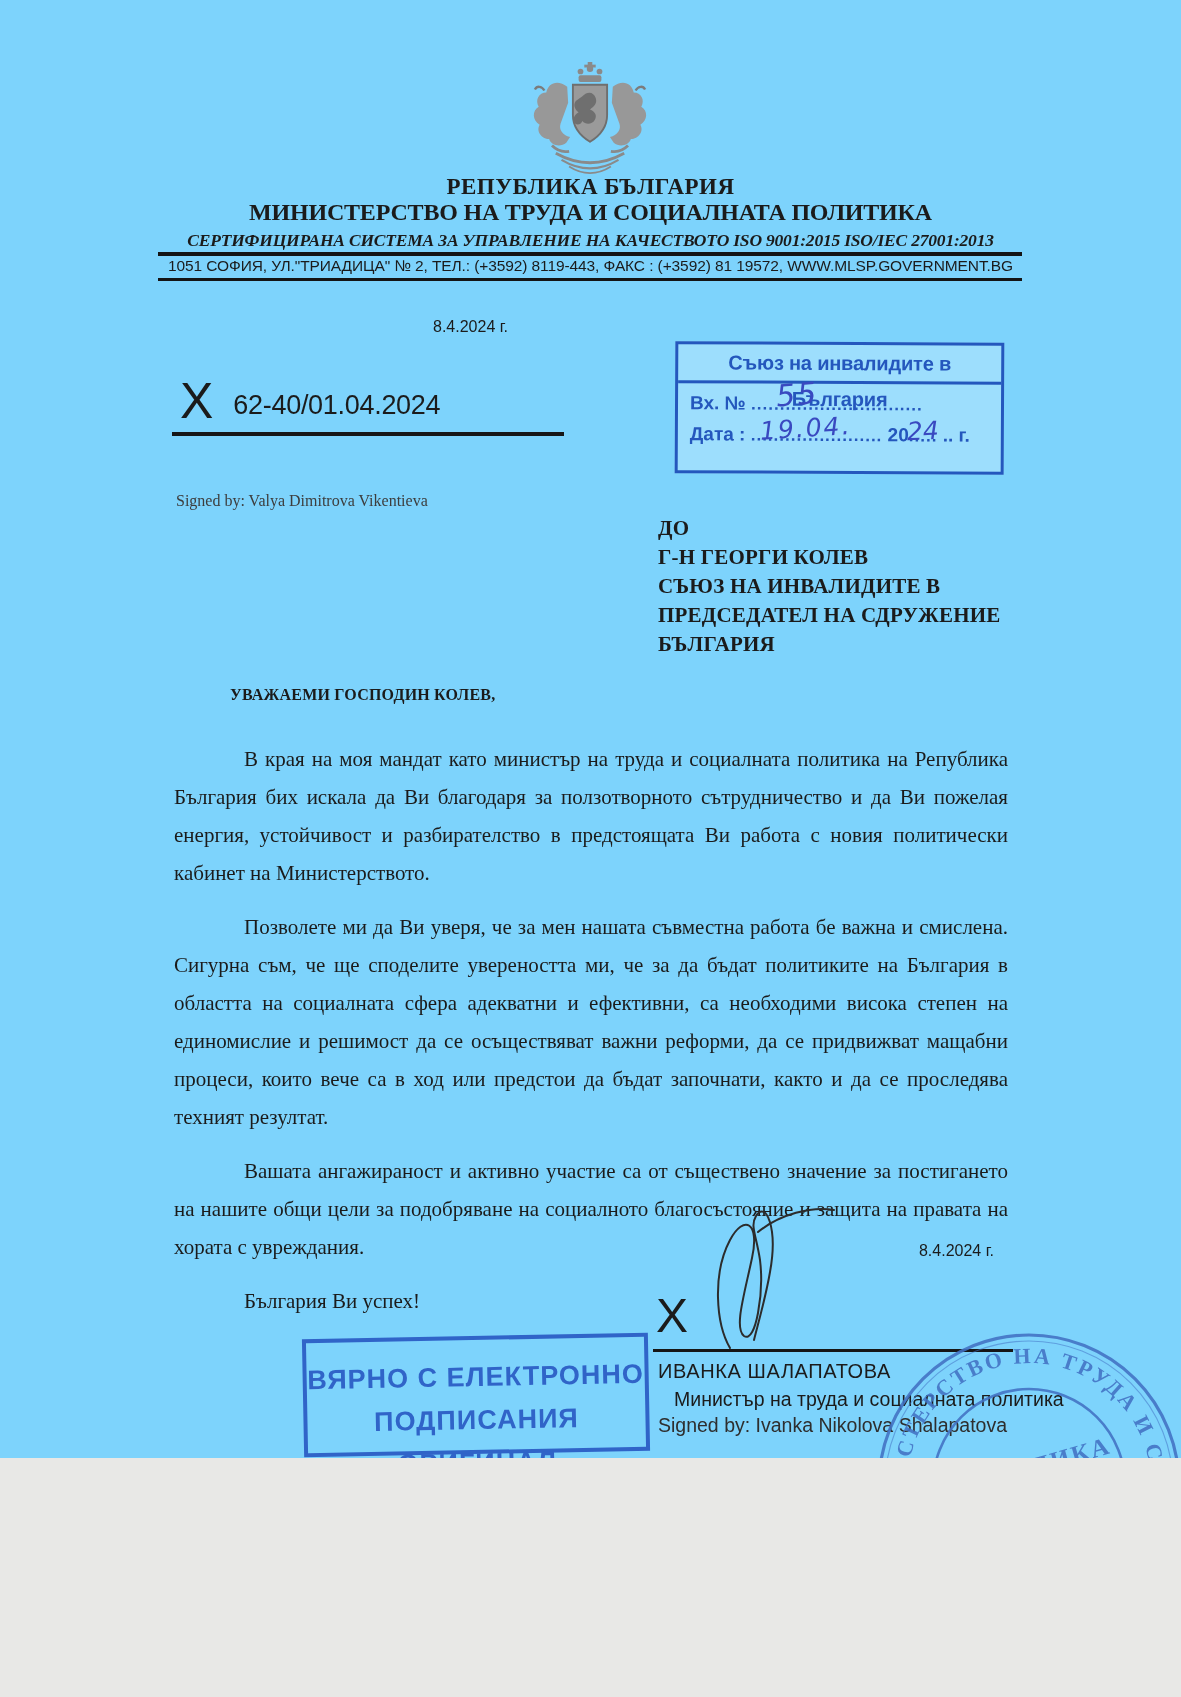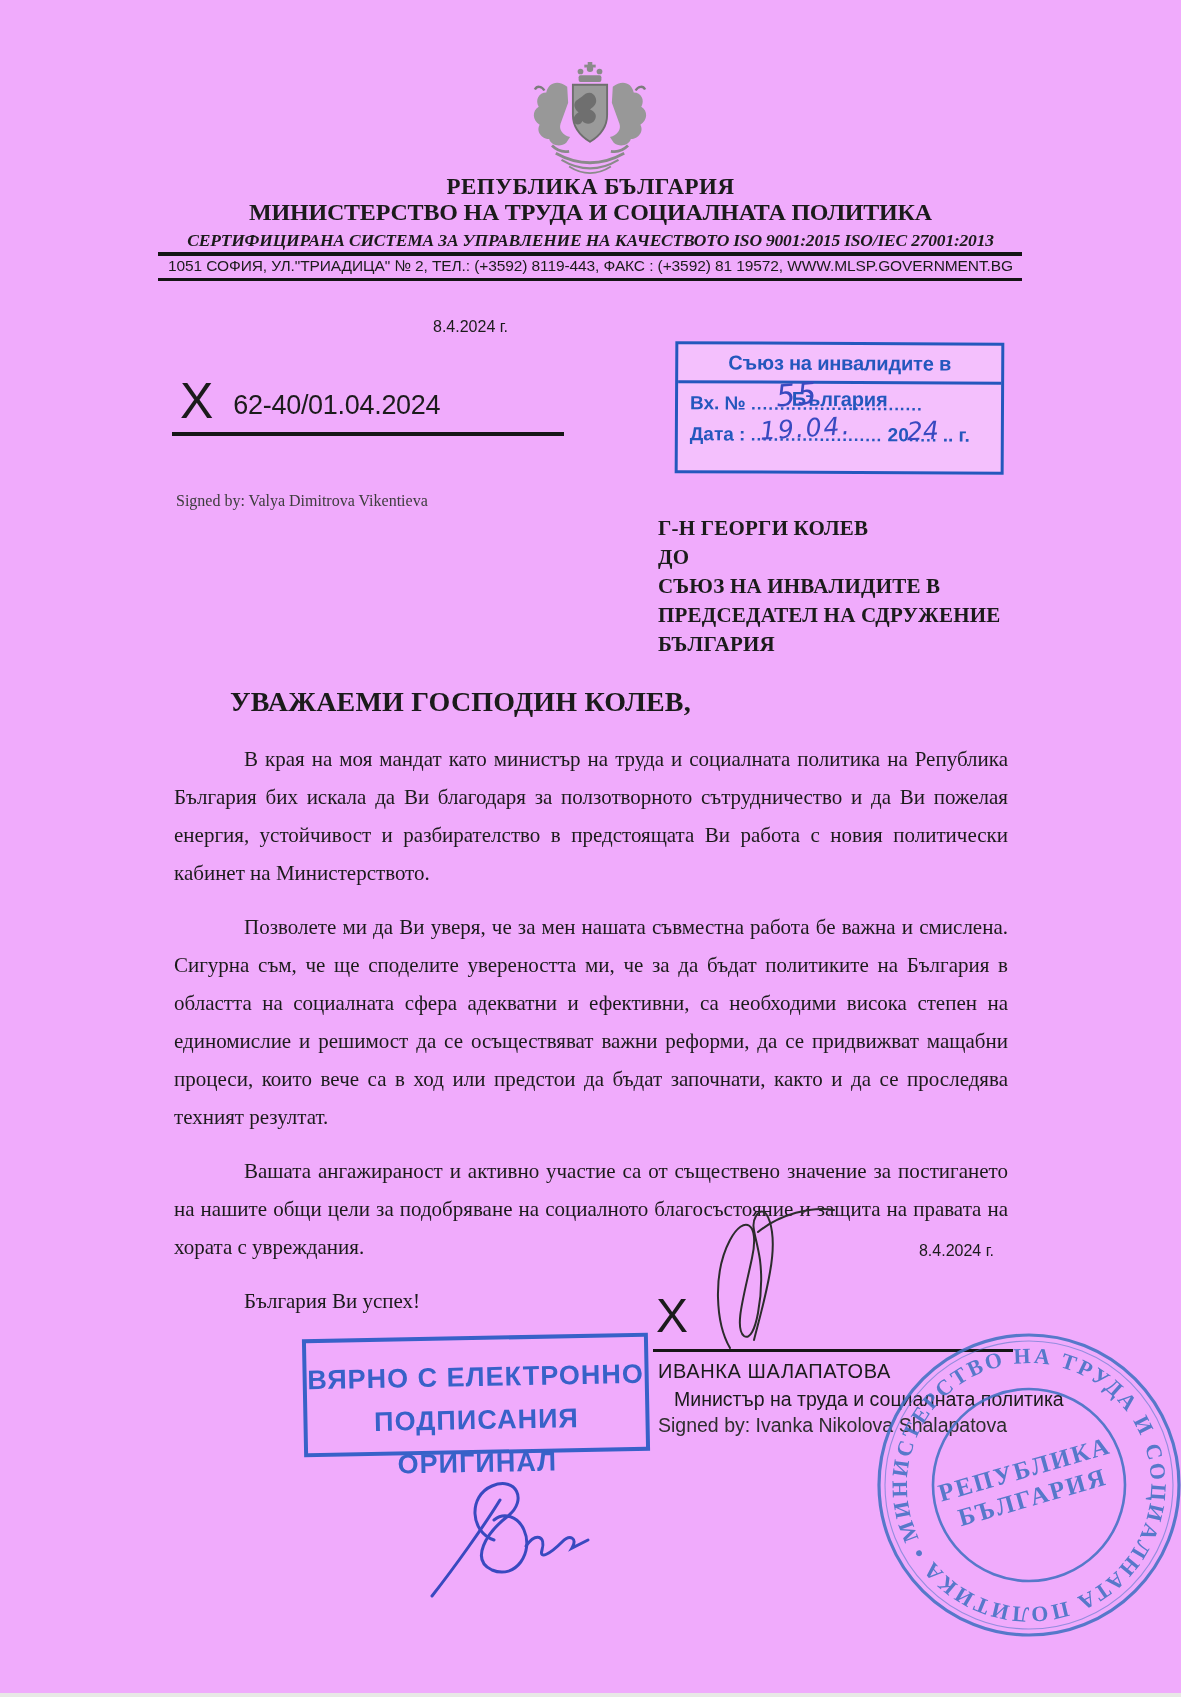--- a/index.html
+++ b/index.html
@@ -1,20 +1,20 @@
 <!DOCTYPE html>
 <html><head>
 <meta charset="utf-8">
 <style>
   html,body{margin:0;padding:0;background:#e8e8e6;}
   .page{
     position:relative;
-    width:1181px;height:1693px;
+    width:1181px;height:1458px;
     margin:0 auto;
-    background:#f0abfc;
+    background:#7dd3fc;
     overflow:hidden;
     font-family:"Liberation Serif", serif;
     color:#1b1b1b;
   }
   .abs{position:absolute;}
   .center{left:0;right:0;text-align:center;}
 
   
   .coat{left:523px;top:62px;width:134px;height:114px;}
   .country{top:174px;font-size:23px;font-weight:bold;letter-spacing:.5px;}
@@ -55,21 +55,21 @@
   .refblock .xmark{font-size:50px;line-height:1;font-weight:500;}
   .refblock .refnum{font-size:27px;padding-bottom:5px;letter-spacing:-.3px;}
   .refline{left:172px;top:432px;width:392px;height:3.5px;background:#161616;}
   .esign-top{left:176px;top:492px;font-size:16px;color:#3d3d3d;
     font-family:Liberation Serif, serif;}
 
   
   .recipient{left:658px;top:514px;font-size:21px;font-weight:bold;line-height:29px;letter-spacing:.2px;}
 
   
-  .salutation{left:230px;top:686px;font-size:28px;font-weight:bold;letter-spacing:.2px;}
+  .salutation{left:230px;top:686px;font-size:16px;font-weight:bold;letter-spacing:.2px;}
   .body{left:158px;top:724px;width:866px;font-size:21px;line-height:38px;text-align:justify;}
   .body p{margin:16px;text-indent:70px;}
   .body p.closing{text-align:left;}
 
   .date-bottom{left:824px;top:1242px;width:170px;text-align:right;font-size:16px;
     font-family:"Liberation Sans",sans-serif;}
 
   
   .sig-x{left:656px;top:1292px;font-size:48px;line-height:1;
     font-family:"Liberation Sans",sans-serif;}
@@ -155,22 +155,22 @@
   </div>
 
   <div class="abs refblock">
     <span class="xmark">X</span>
     <span class="refnum">62-40/01.04.2024</span>
   </div>
   <div class="abs refline"></div>
   <div class="abs esign-top">Signed by: Valya Dimitrova Vikentieva</div>
 
   <div class="abs recipient">
+    <div>ДО</div>
     <div>Г-Н ГЕОРГИ КОЛЕВ</div>
-    <div>ДО</div>
     <div>СЪЮЗ НА ИНВАЛИДИТЕ В</div>
     <div>ПРЕДСЕДАТЕЛ НА СДРУЖЕНИЕ</div>
     <div>БЪЛГАРИЯ</div>
   </div>
 
   <div class="abs salutation">УВАЖАЕМИ ГОСПОДИН КОЛЕВ,</div>
   <div class="abs body">
     <p>В края на моя мандат като министър на труда и социалната политика на Република България бих искала да Ви благодаря за ползотворното сътрудничество и да Ви пожелая енергия, устойчивост и разбирателство в предстоящата Ви работа с новия политически кабинет на Министерството.</p>
     <p>Позволете ми да Ви уверя, че за мен нашата съвместна работа бе важна и смислена. Сигурна съм, че ще споделите увереността ми, че за да бъдат политиките на България в областта на социалната сфера адекватни и ефективни, са необходими висока степен на единомислие и решимост да се осъществяват важни реформи, да се придвижват мащабни процеси, които вече са в ход или предстои да бъдат започнати, както и да се проследява техният резултат.</p>
     <p>Вашата ангажираност и активно участие са от съществено значение за постигането на нашите общи цели за подобряване на социалното благосъстояние и защита на правата на хората с увреждания.</p>

